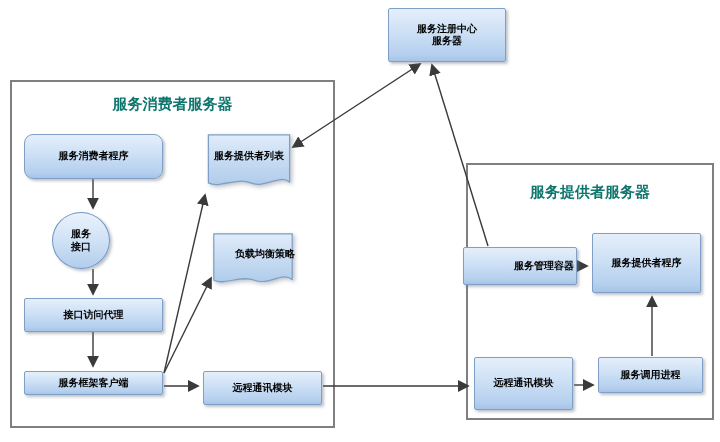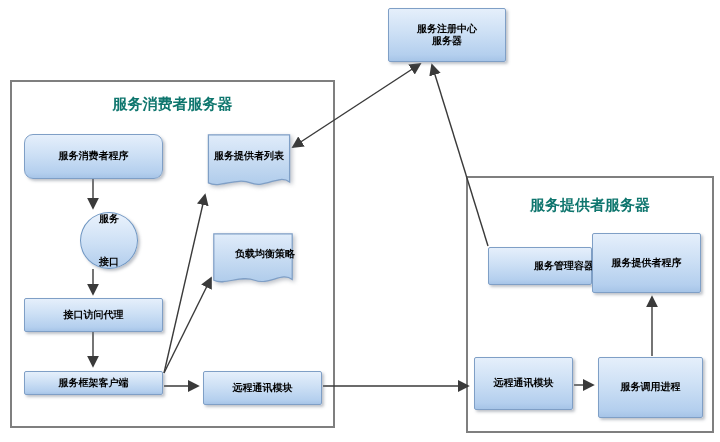--- a/index.html
+++ b/index.html
@@ -48,21 +48,21 @@
 </style>
 </head>
 <body>
 
 <div class="canvas">
 
   <div class="container-box" style="left:10px; top:80px; width:325px; height:348px;">
     <div class="container-title" style="top:13px;">服务消费者服务器</div>
   </div>
 
-  <div class="container-box" style="left:466px; top:176px; width:248px; height:257px;padding-left:45px;">
+  <div class="container-box" style="left:466px; top:163px; width:248px; height:257px;padding-left:45px;">
     <div class="container-title" style="top:18px;">服务提供者服务器</div>
   </div>
 
   <svg class="connectors" viewBox="0 0 720 442" xmlns="http://www.w3.org/2000/svg">
     <defs>
       <marker id="ah" viewBox="0 0 10 10" refX="8.5" refY="5" markerWidth="8.5" markerHeight="8.5" orient="auto-start-reverse">
         <path d="M0,0 L10,5 L0,10 z" fill="#3a3a3a"></path>
       </marker>
     </defs>
     <g stroke="#3a3a3a" stroke-width="1.4" fill="none">
@@ -83,21 +83,21 @@
 
   <div class="node" style="left:388px; top:8px; width:118px; height:54px;">
     <div>服务注册中心</div>
     <div>服务器</div>
   </div>
 
   <div class="node" style="left:24px; top:134px; width:139px; height:45px;border-radius:9px;">
     <span>服务消费者程序</span>
   </div>
 
-  <div class="node ellipse" style="left:80px; top:212px; width:58px; height:57px;justify-content:space-between;">
+  <div class="node ellipse" style="left:52px; top:212px; width:58px; height:57px;">
     <div>服务</div>
     <div>接口</div>
   </div>
 
   <div class="node" style="left:24px; top:298px; width:139px; height:34px;">
     <span>接口访问代理</span>
   </div>
 
   <div class="node" style="left:24px; top:371px; width:139px; height:24px;">
     <span>服务框架客户端</span>
@@ -126,29 +126,29 @@
         <linearGradient id="docGrad2" x1="0" y1="0" x2="0" y2="1">
           <stop offset="0" stop-color="#e0ecfa"></stop>
             <stop offset="1" stop-color="#b0cceb"></stop>
         </linearGradient>
       </defs>
       <path d="M1,1 H99 V58 C86,48 70,66 52,59 C34,52 15,66 1,59 Z" fill="url(#docGrad2)" stroke="#7f9fc6" stroke-width="1.5"></path>
     </svg>
     <span class="doc-label">负载均衡策略</span>
   </div>
 
-  <div class="node" style="left:488px; top:247px; width:104px; height:38px;padding-left:48px;">
+  <div class="node" style="left:463px; top:247px; width:114px; height:38px;padding-left:48px;">
     <span>服务管理容器</span>
   </div>
 
   <div class="node" style="left:592px; top:233px; width:109px; height:60px;align-items:center;">
     <span>服务提供者程序</span>
   </div>
 
   <div class="node" style="left:474px; top:357px; width:99px; height:53px;">
     <span>远程通讯模块</span>
   </div>
 
-  <div class="node" style="left:598px; top:357px; width:105px; height:61px;align-items:center;">
+  <div class="node" style="left:598px; top:357px; width:105px; height:36px;align-items:center;">
     <span>服务调用进程</span>
   </div>
 
 </div>
 
 </body></html>

